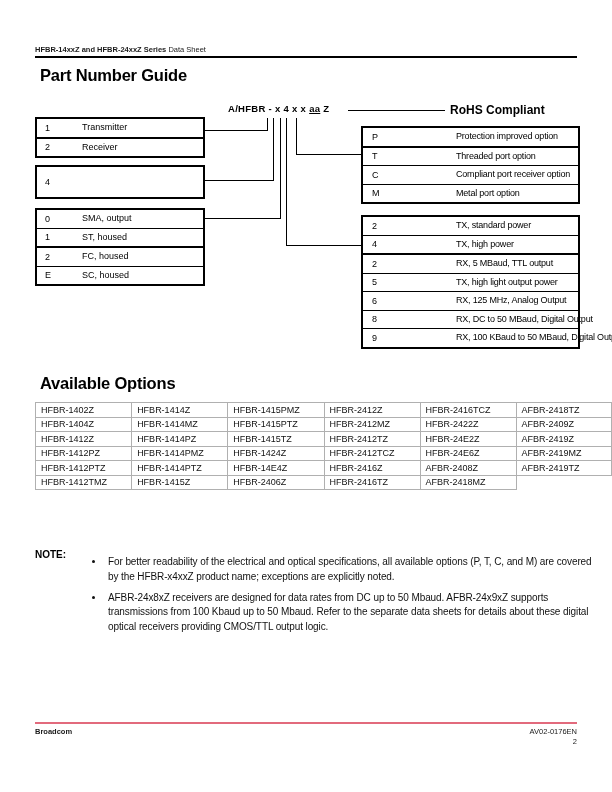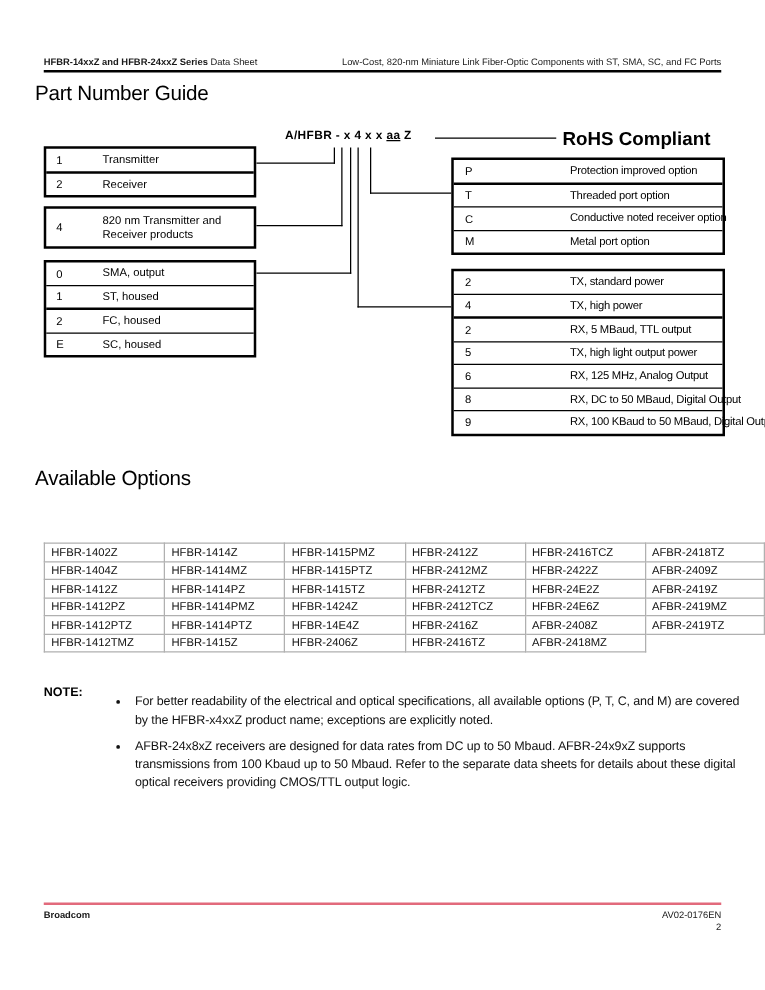--- a/index.html
+++ b/index.html
@@ -8,28 +8,28 @@
     background:#ffffff; color:#000;
     font-family:"Liberation Sans", sans-serif;
     overflow:hidden;
   }
   
   #header { position:absolute; left:35px; top:45px; width:542px;
     display:flex; justify-content:space-between; font-size:7.5px; color:#1a1a1a; white-space:nowrap; }
   #header .b { font-weight:bold; }
   #header-rule { position:absolute; left:35px; top:56px; width:542px; height:2px; background:#000; }
 
-  .section-title { position:absolute; left:28px; font-size:16.5px; font-weight:normal; letter-spacing:-0.2px; }
+  .section-title { position:absolute; left:40px; font-size:16.5px; font-weight:bold; letter-spacing:-0.2px; }
   #guide-title { top:66px; }
   #options-title { top:374px;text-align:center; }
 
   
   #part-number { position:absolute; left:228px; top:103px; font-size:9.5px; font-weight:bold; white-space:nowrap; letter-spacing:0.3px; }
   #part-number .u { text-decoration:underline; }
-  #rohs { position:absolute; left:450px; top:103px; font-size:15px; font-weight:bold;text-align:center; }
+  #rohs { position:absolute; left:450px; top:103px; font-size:12px; font-weight:bold;text-align:center; }
   #rohs-line { position:absolute; left:348px; top:110px; width:97px; height:1px; background:#000; }
 
   .conn { position:absolute; }
   #c1 { left:205px; top:118px; width:62px; height:12px;  border-right:1.5px solid #000; border-bottom:1.5px solid #000; }
   #c2 { left:205px; top:118px; width:68px; height:62px;  border-right:1.5px solid #000; border-bottom:1.5px solid #000; }
   #c3 { left:205px; top:118px; width:75px; height:100px; border-right:1.5px solid #000; border-bottom:1.5px solid #000; }
   #c4 { left:286px; top:118px; width:75px; height:127px; border-left:1.5px solid #000;  border-bottom:1.5px solid #000; }
   #c5 { left:296px; top:118px; width:65px; height:36px;  border-left:1.5px solid #000;  border-bottom:1.5px solid #000; }
 
   .dbox { position:absolute; border:2px solid #000; background:#fff; box-sizing:border-box; }
@@ -41,41 +41,40 @@
   .drow { display:flex; align-items:center; min-height:17.5px; border-top:1px solid #000; font-size:9px; }
   .drow:first-child { border-top:0; }
   .drow.thick { border-top-width:2px; }
   .dcode { flex:0 0 45px; padding-left:8px; box-sizing:border-box; }
   .dlabel { flex:1; line-height:11px; padding-right:3px; }
   #t2 .drow { min-height:30px; }
   #t4 .dcode, #t5 .dcode { flex-basis:49px; padding-left:9px; }
   #t4 .dlabel, #t5 .dlabel { white-space:nowrap; letter-spacing:-0.2px;padding-left:44px; }
 
   
-  #opts { position:absolute; left:35px; top:402px; border-collapse:collapse; table-layout:fixed;margin-top:32px; }
+  #opts { position:absolute; left:35px; top:402px; border-collapse:collapse; table-layout:fixed; }
   #opts td { width:91px; height:13.5px; border:1px solid #b0b0b0; font-size:9px; color:#111;
     padding:0 2px 0 5px; white-space:nowrap; overflow:hidden; }
 
   
   #note-label { position:absolute; left:35px; top:549px; font-size:10px; font-weight:bold; }
   #note-list { position:absolute; left:78px; top:543px; width:494px; margin:12px; padding:0 0 0 15px;
     list-style:disc outside; font-size:10px; line-height:14.5px; letter-spacing:-0.1px; color:#111; }
   #note-list li { margin-bottom:6.5px; padding-left:3px; }
 
   
   #footer-rule { position:absolute; left:35px; top:722px; width:542px; height:2px; background:#e26a7c; }
   #footer-brand { position:absolute; left:35px; top:727px; font-size:7.5px; color:#1a1a1a;font-weight:bold; }
   #footer-right { position:absolute; right:35px; top:727px; font-size:7.5px; text-align:right; line-height:9.5px; color:#1a1a1a;margin-left:13px; }
 </style>
 </head>
 <body>
 
 <div id="header">
   <span><span class="b">HFBR-14xxZ and HFBR-24xxZ Series</span><span> Data Sheet</span></span>
-  <span>Low-Cost, 820-nm Miniature Link Fiber-Optic Components with ST, SMA, SC, and FC Ports</span>
 </div>
 <div id="header-rule"></div>
 
 <div id="guide-title" class="section-title">Part Number Guide</div>
 
 <div id="part-number"><span>A/HFBR - x 4 x x </span><span class="u">aa</span><span> Z</span></div>
 <div id="rohs-line"></div>
 <div id="rohs">RoHS Compliant</div>
 
 <div id="c1" class="conn"></div>
@@ -91,21 +90,20 @@
     </div>
   <div class="drow thick">
       <span class="dcode">2</span>
       <span class="dlabel">Receiver</span>
     </div>
 </div>
 
 <div id="t2" class="dbox">
   <div class="drow">
       <span class="dcode">4</span>
-      <span class="dlabel">820 nm Transmitter and Receiver products</span>
     </div>
 </div>
 
 <div id="t3" class="dbox">
   <div class="drow">
       <span class="dcode">0</span>
       <span class="dlabel">SMA, output</span>
     </div>
   <div class="drow">
       <span class="dcode">1</span>
@@ -125,21 +123,21 @@
   <div class="drow">
       <span class="dcode">P</span>
       <span class="dlabel">Protection improved option</span>
     </div>
   <div class="drow thick">
       <span class="dcode">T</span>
       <span class="dlabel">Threaded port option</span>
     </div>
   <div class="drow">
       <span class="dcode">C</span>
-      <span class="dlabel">Conductive noted receiver option</span>
+      <span class="dlabel">Compliant port receiver option</span>
     </div>
   <div class="drow">
       <span class="dcode">M</span>
       <span class="dlabel">Metal port option</span>
     </div>
 </div>
 
 <div id="t5" class="dbox">
   <div class="drow">
       <span class="dcode">2</span>

